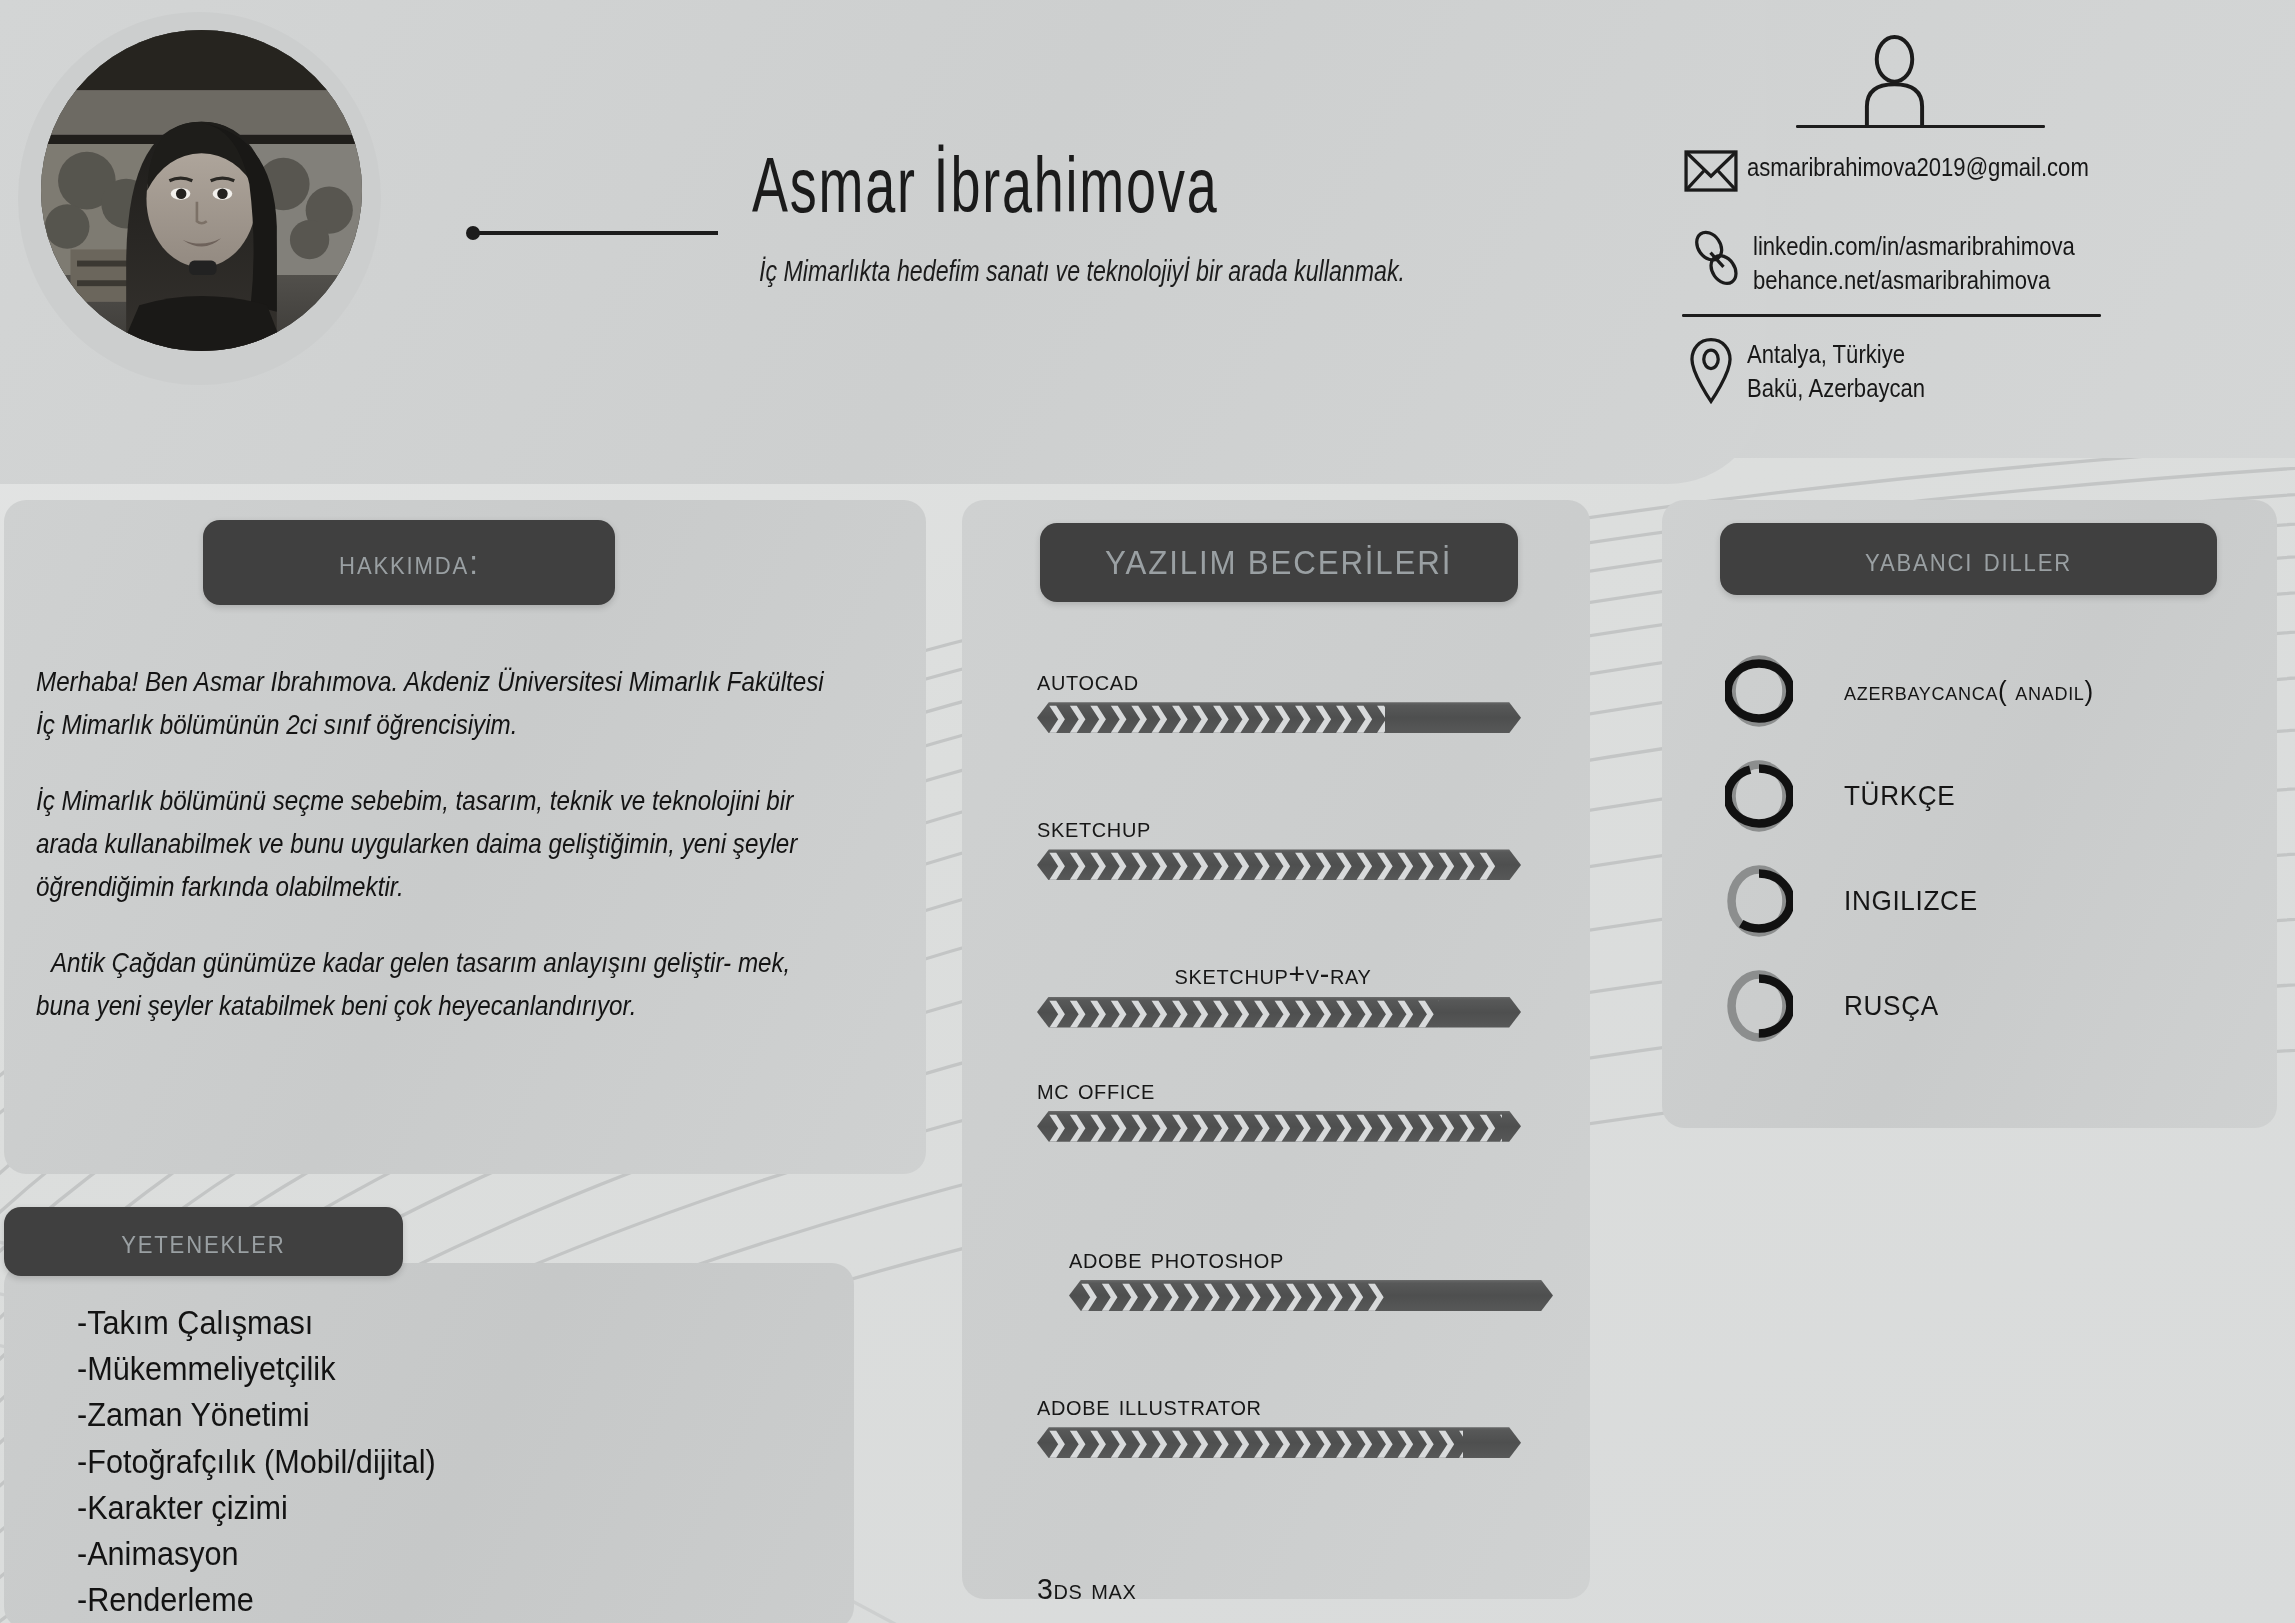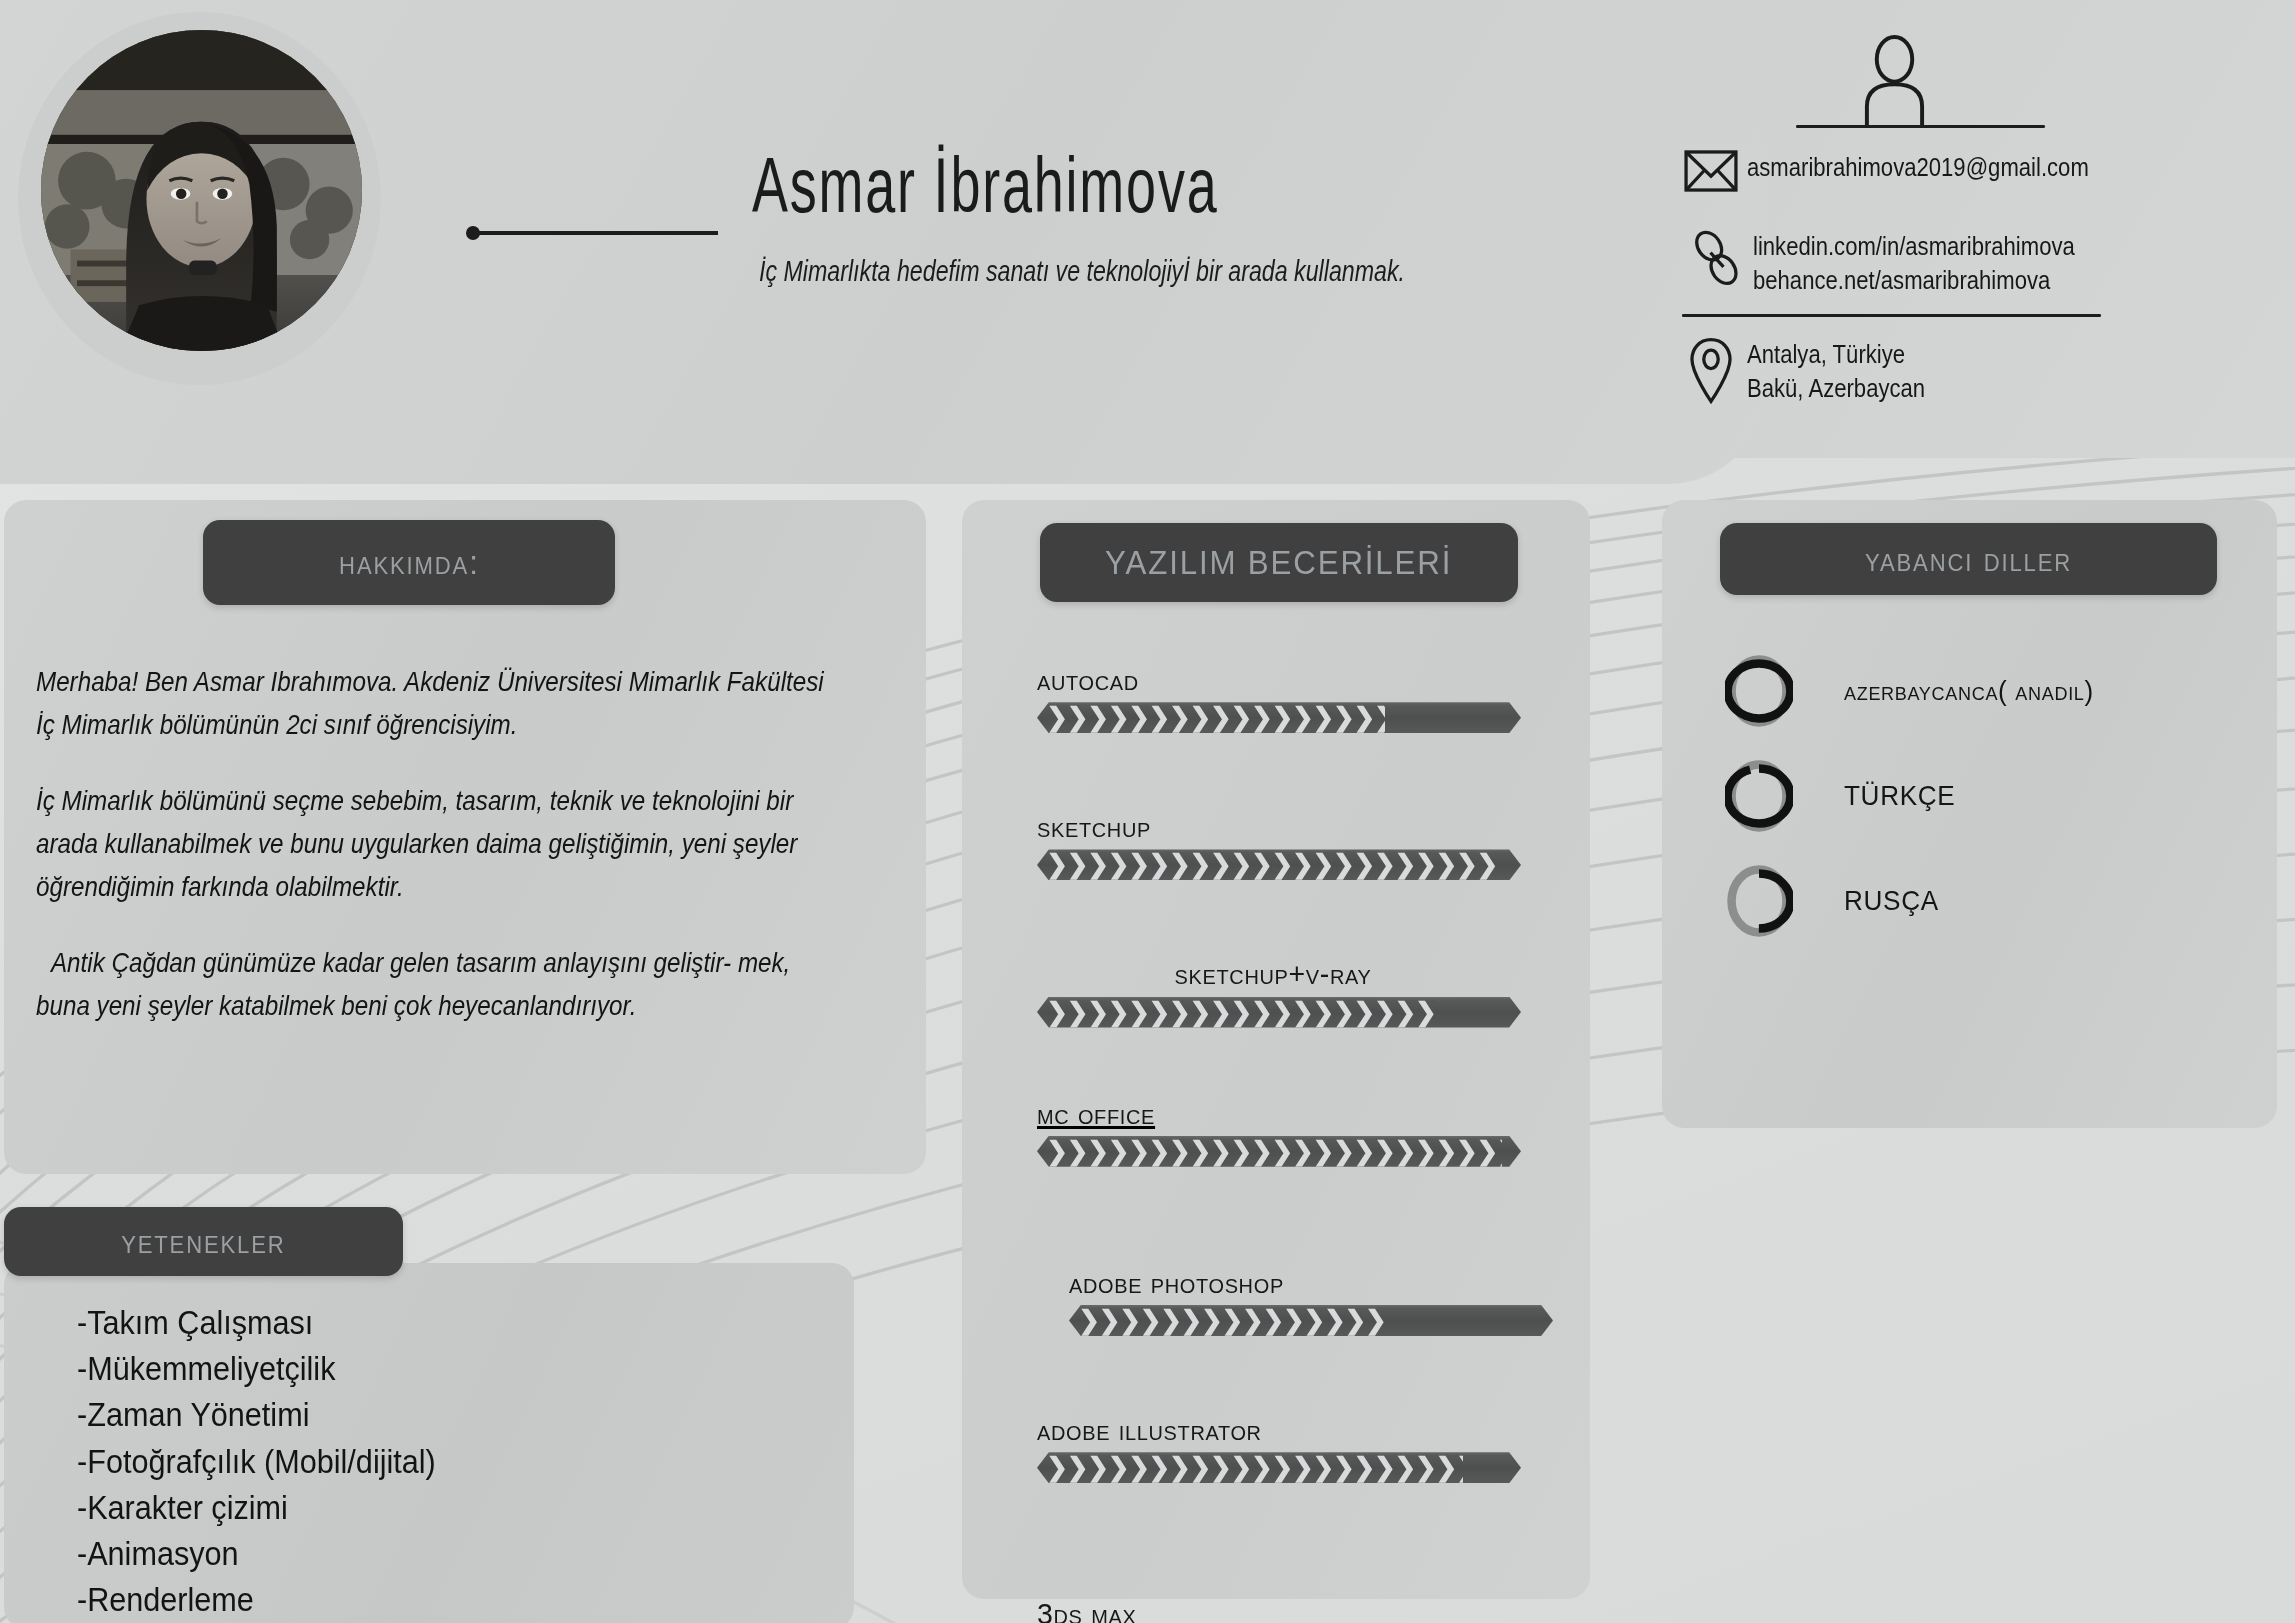--- a/index.html
+++ b/index.html
@@ -314,21 +314,21 @@
       <div class="bar">
         <div class="bar-fill" style="width: 95%;">❯❯❯❯❯❯❯❯❯❯❯❯❯❯❯❯❯❯❯❯❯❯❯❯❯❯❯❯❯❯❯❯❯</div>
       </div>
     </div>
     <div class="sk" style="margin-top: 77px; text-align: center;">
       <div class="sk-label">SketchUp+V-Ray</div>
       <div class="bar">
         <div class="bar-fill" style="width: 83%;">❯❯❯❯❯❯❯❯❯❯❯❯❯❯❯❯❯❯❯❯❯❯❯❯❯❯❯❯❯</div>
       </div>
     </div>
-    <div class="sk" style="margin-top: 69px; text-decoration: underline;">
+    <div class="sk" style="margin-top: 44px;">
       <div class="sk-label">MC Office</div>
       <div class="bar">
         <div class="bar-fill" style="width: 96%;">❯❯❯❯❯❯❯❯❯❯❯❯❯❯❯❯❯❯❯❯❯❯❯❯❯❯❯❯❯❯❯❯❯❯</div>
       </div>
     </div>
     <div class="sk" style="margin-top: 99px; margin-left: 32px;">
       <div class="sk-label">Adobe Photoshop</div>
       <div class="bar">
         <div class="bar-fill" style="width: 65%;">❯❯❯❯❯❯❯❯❯❯❯❯❯❯❯❯❯❯❯❯❯❯❯</div>
       </div>
@@ -355,20 +355,29 @@
       <div class="lang-name">Azerbaycanca( Anadil)</div>
     </div>
     <div class="lang">
       <div class="ring">
         <svg viewBox="0 0 104 116" width="68" height="76">
           <ellipse cx="52" cy="58" rx="42" ry="48" fill="none" stroke="#8c8e8e" stroke-width="13"></ellipse>
           <ellipse cx="52" cy="58" rx="42" ry="48" fill="none" stroke="#111111" stroke-width="13" stroke-dasharray="268.9047061332471 283.057585403418" transform="rotate(-90 52 58)"></ellipse>
         </svg>
       </div>
       <div class="lang-name plain">TÜRKÇE</div>
+    </div>
+    <div class="lang">
+      <div class="ring">
+        <svg viewBox="0 0 104 116" width="68" height="76">
+          <ellipse cx="52" cy="58" rx="42" ry="48" fill="none" stroke="#8c8e8e" stroke-width="13"></ellipse>
+          <ellipse cx="52" cy="58" rx="42" ry="48" fill="none" stroke="#111111" stroke-width="13" stroke-dasharray="169.8345512420508 283.057585403418" transform="rotate(-90 52 58)"></ellipse>
+        </svg>
+      </div>
+      <div class="lang-name plain">INGILIZCE</div>
     </div>
     <div class="lang">
       <div class="ring">
         <svg viewBox="0 0 104 116" width="68" height="76">
           <ellipse cx="52" cy="58" rx="42" ry="48" fill="none" stroke="#8c8e8e" stroke-width="13"></ellipse>
           <ellipse cx="52" cy="58" rx="42" ry="48" fill="none" stroke="#111111" stroke-width="13" stroke-dasharray="141.528792701709 283.057585403418" transform="rotate(-90 52 58)"></ellipse>
         </svg>
       </div>
       <div class="lang-name plain">RUSÇA</div>
     </div>

